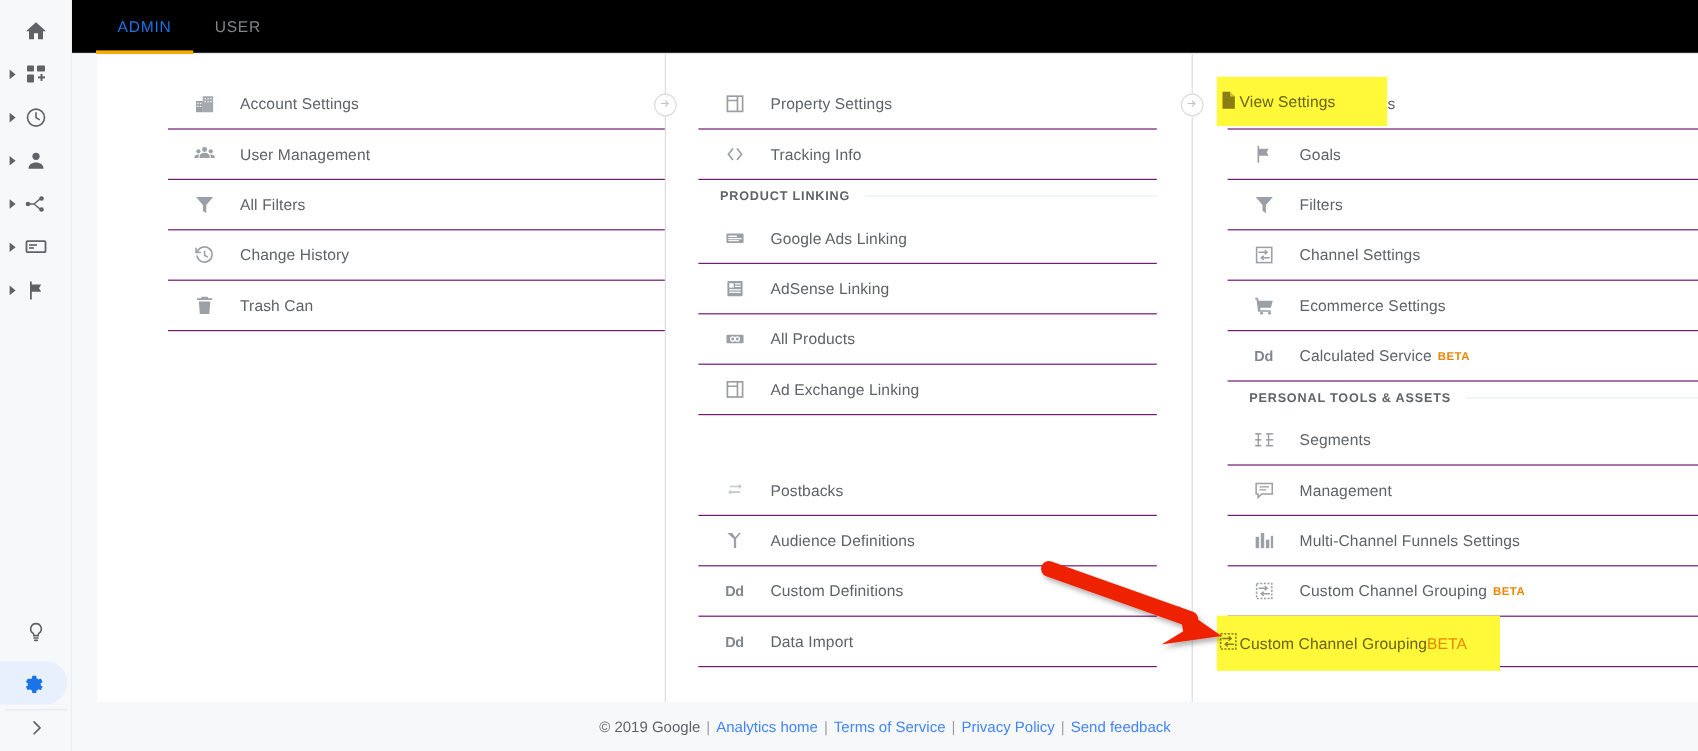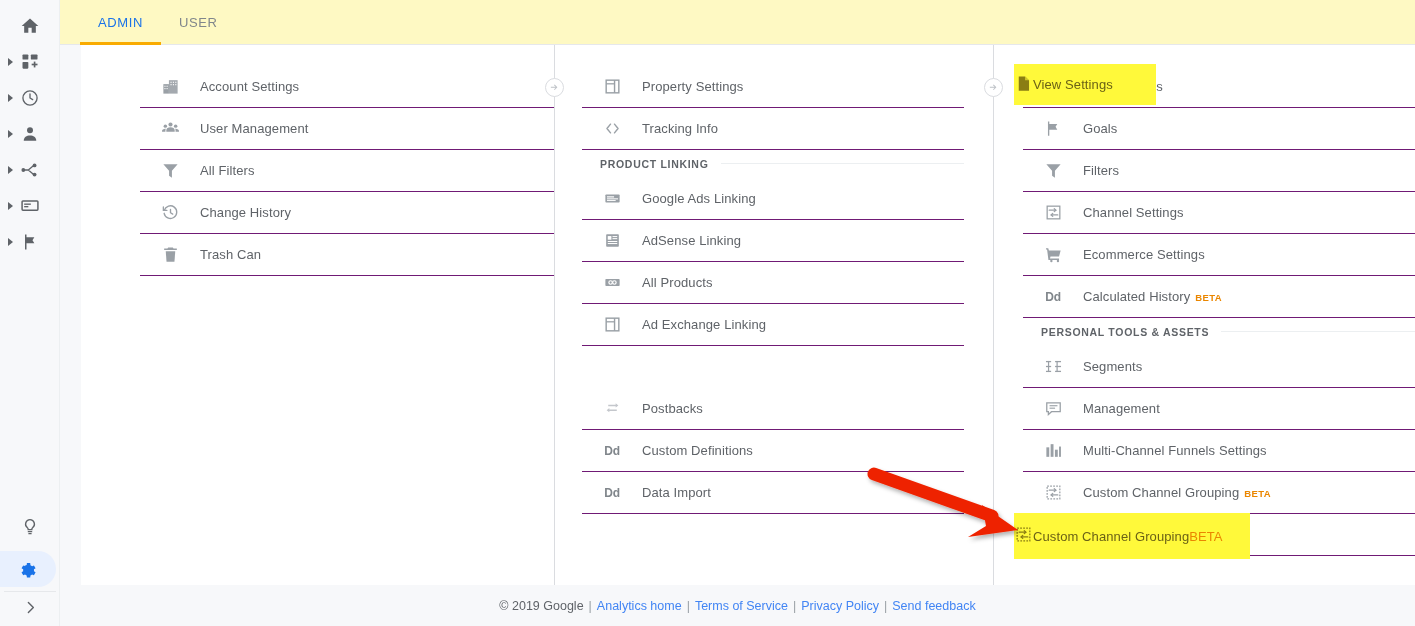--- a/index.html
+++ b/index.html
@@ -60,21 +60,21 @@
     width: 60px; height: 34px;
     display: flex; align-items: center; justify-content: center;
     color: #5f6368;
   }
 
   
   .topbar {
     position: absolute;
     left: 60px; top: 0;
     width: 1355px; height: 45px;
-    background: #fef9c3;
+    background: #000000;
     border-bottom: 1px solid #e6e8eb;
   }
   .tabs { position: absolute; left: 20px; top: 0; display: flex; height: 45px; }
   .tab {
     position: relative;
     height: 45px;
     padding: 0 18px;
     display: flex; align-items: center;
     font-size: 13px;
     letter-spacing: .6px;
@@ -538,20 +538,28 @@
         <div class="row">
           <span class="r-icon">
             <svg viewBox="0 0 24 24" width="19" height="19" fill="#c4c7cc">
               <path d="M16 5.4l3.4 2.7L16 10.8V9H6.6V7.2H16z"></path>
               <path d="M8 13.2v-1.8l-3.4 2.7L8 16.8V15h9.4v-1.8z"></path>
             </svg>
           </span>
           <span class="r-label">Postbacks</span>
         </div>
 
+        <div class="row">
+          <span class="r-icon">
+            <svg viewBox="0 0 24 24" width="19" height="19" fill="#9aa0a6">
+                <path d="M4 4h5.2l3 4.4 4-4.4h2.2l-5.2 6v9.8h-2.4V10.2z"></path>
+              </svg>
+          </span>
+          <span class="r-label">Audience Definitions</span>
+        </div>
 
         <div class="row">
           <span class="r-icon">
               <span class="dd">Dd</span>
             </span>
           <span class="r-label">Custom Definitions</span>
         </div>
 
         <div class="row">
           <span class="r-icon">
@@ -618,21 +626,21 @@
                 <circle cx="17.6" cy="20.2" r="1.5"></circle>
             </svg>
           </span>
           <span class="r-label">Ecommerce Settings</span>
         </div>
 
         <div class="row">
           <span class="r-icon">
               <span class="dd">Dd</span>
             </span>
-          <span class="r-label">Calculated History</span>
+          <span class="r-label">Calculated Service</span>
           <span class="beta">BETA</span>
         </div>
 
         <div class="section">
           <span class="s-label">PERSONAL TOOLS &amp; ASSETS</span>
           <span class="s-rule"></span>
         </div>
 
         <div class="row">
           <span class="r-icon">

